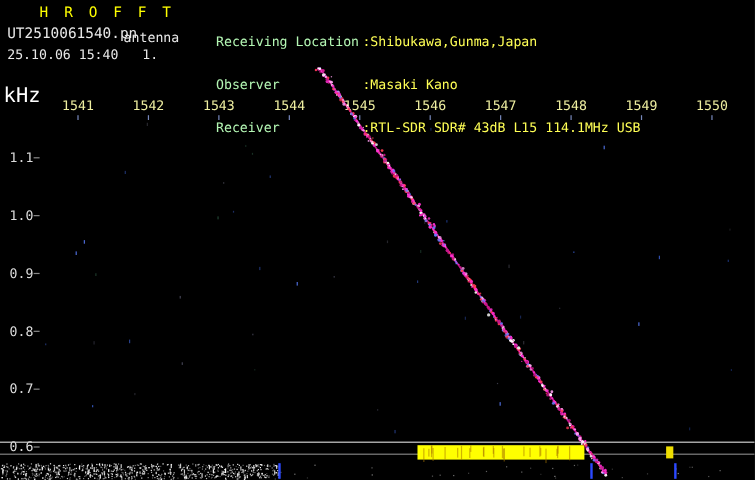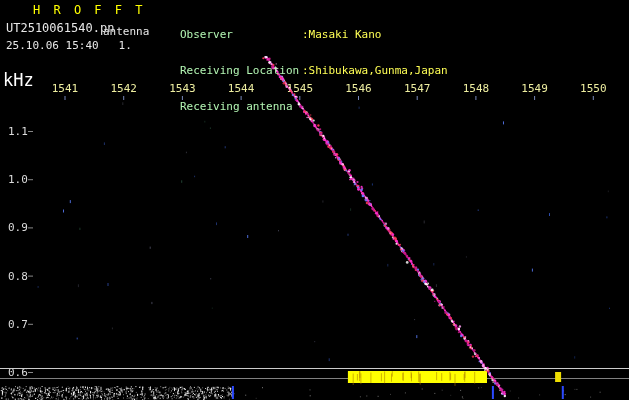--- a/index.html
+++ b/index.html
@@ -1625,26 +1625,29 @@
       </g>
     </svg>
 
   <div class="title">H R O F F T</div>
   <div class="fname">UT2510061540.pn</div>
   <div class="tag">antenna</div>
   <div class="dt">25.10.06 15:40   1.</div>
 
   <div class="info">
     <div class="row">
+      <span class="lbl">Receiving Location</span>
+      <span class="val">:Shibukawa,Gunma,Japan</span>
+    </div>
+    <div class="row">
       <span class="lbl">Observer</span>
       <span class="val">:Masaki Kano</span>
     </div>
     <div class="row">
-      <span class="lbl">Receiving Location</span>
-      <span class="val">:Shibukawa,Gunma,Japan</span>
+      <span class="lbl">Receiver</span>
+      <span class="val">:RTL-SDR SDR# 43dB L15 114.1MHz USB</span>
     </div>
     <div class="row">
-      <span class="lbl">Receiving antenna</span>
     </div>
   </div>
 
   <span class="khz">kHz</span>
 </div>
 
 </body></html>

